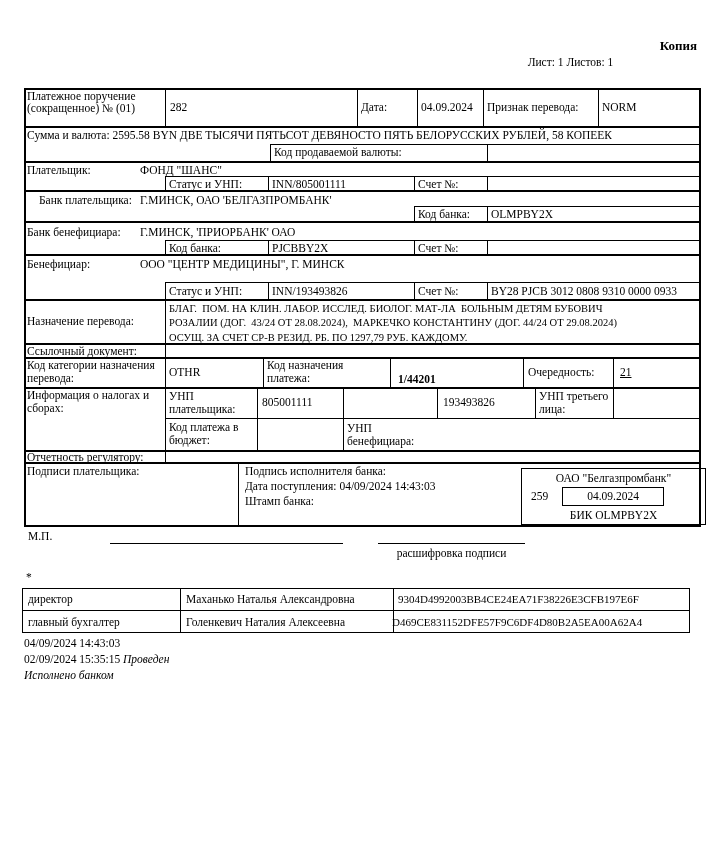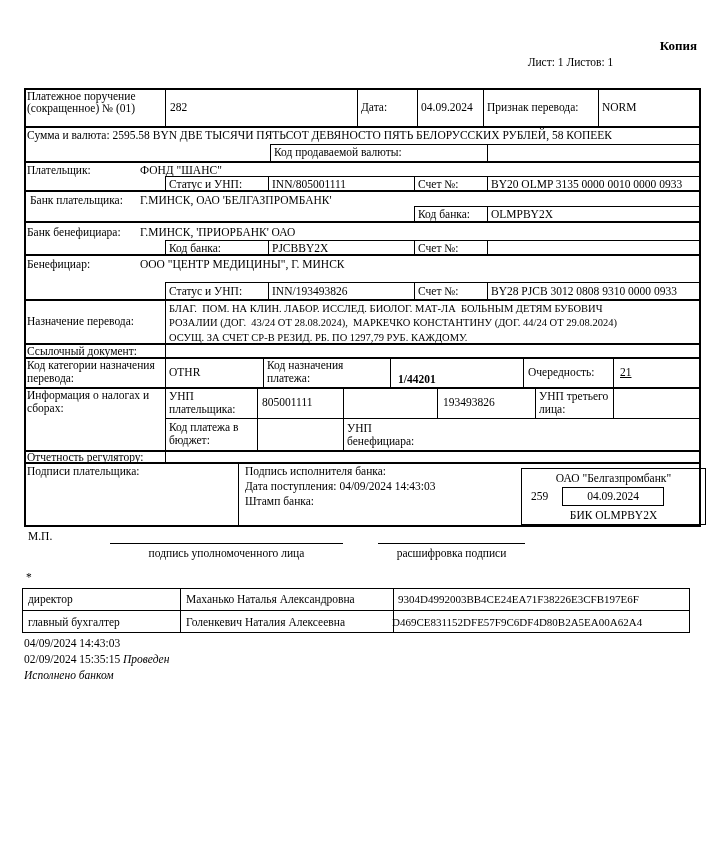--- a/index.html
+++ b/index.html
@@ -90,23 +90,22 @@
   <div class="t c" style="left:602px;top:88px;height:38px;">NORM</div>
 
   <div class="t" style="left:27px;top:129px;">Сумма и валюта: 2595.58 BYN ДВЕ ТЫСЯЧИ ПЯТЬСОТ ДЕВЯНОСТО ПЯТЬ БЕЛОРУССКИХ РУБЛЕЙ, 58 КОПЕЕК</div>
   <div class="t" style="left:274px;top:146px;">Код продаваемой валюты:</div>
 
   <div class="t" style="left:27px;top:164px;">Плательщик:</div>
   <div class="t" style="left:140px;top:164px;">ФОНД "ШАНС"</div>
   <div class="t" style="left:169px;top:178px;">Статус и УНП:</div>
   <div class="t" style="left:272px;top:178px;">INN/805001111</div>
   <div class="t" style="left:418px;top:178px;">Счет №:</div>
-  <div class="t" style="left:491px;top:178px;">BY20 OLMP 3135 0000 0010 0000 0933</div>
 
-  <div class="t" style="left:30px;top:194px;">Банк плательщика:</div>
+  <div class="t" style="left:39px;top:194px;">Банк плательщика:</div>
   <div class="t" style="left:140px;top:194px;">Г.МИНСК, ОАО 'БЕЛГАЗПРОМБАНК'</div>
   <div class="t" style="left:418px;top:208px;">Код банка:</div>
   <div class="t" style="left:491px;top:208px;">OLMPBY2X</div>
 
   <div class="t" style="left:27px;top:226px;">Банк бенефициара:</div>
   <div class="t" style="left:140px;top:226px;">Г.МИНСК, 'ПРИОРБАНК' ОАО</div>
   <div class="t" style="left:169px;top:242px;">Код банка:</div>
   <div class="t" style="left:272px;top:242px;">PJCBBY2X</div>
   <div class="t" style="left:418px;top:242px;">Счет №:</div>
 
@@ -150,21 +149,20 @@
     <div class="t ctr" style="left:0;top:3px;width:100%;">ОАО "Белгазпромбанк"</div>
     <div class="t" style="left:9px;top:21px;">259</div>
     <div class="box1" style="left:40px;top:18px;width:102px;height:19px;">
       <div class="t ctr" style="left:0;top:2px;width:100%;">04.09.2024</div>
     </div>
     <div class="t ctr" style="left:0;top:40px;width:100%;">БИК OLMPBY2X</div>
   </div>
 
   <div class="t" style="left:28px;top:530px;">М.П.</div>
   <div style="position:absolute;left:110px;top:530px;width:233px;height:13px;border-bottom:1.5px solid #000;"></div>
-  <div class="t ctr" style="left:110px;top:547px;width:233px;">подпись уполномоченного лица</div>
   <div style="position:absolute;left:378px;top:530px;width:147px;height:13px;border-bottom:1.5px solid #000;"></div>
   <div class="t ctr" style="left:378px;top:547px;width:147px;">расшифровка подписи</div>
 
   <div class="t" style="left:26px;top:571px;">*</div>
   <div class="box1" style="left:22px;top:588px;width:668px;height:45px;"></div>
   <div class="hl1" style="left:22px;top:610px;width:668px;"></div>
   <div class="vl" style="left:180px;top:588px;height:45px;"></div>
   <div class="vl" style="left:393px;top:588px;height:45px;"></div>
 
   <div>

